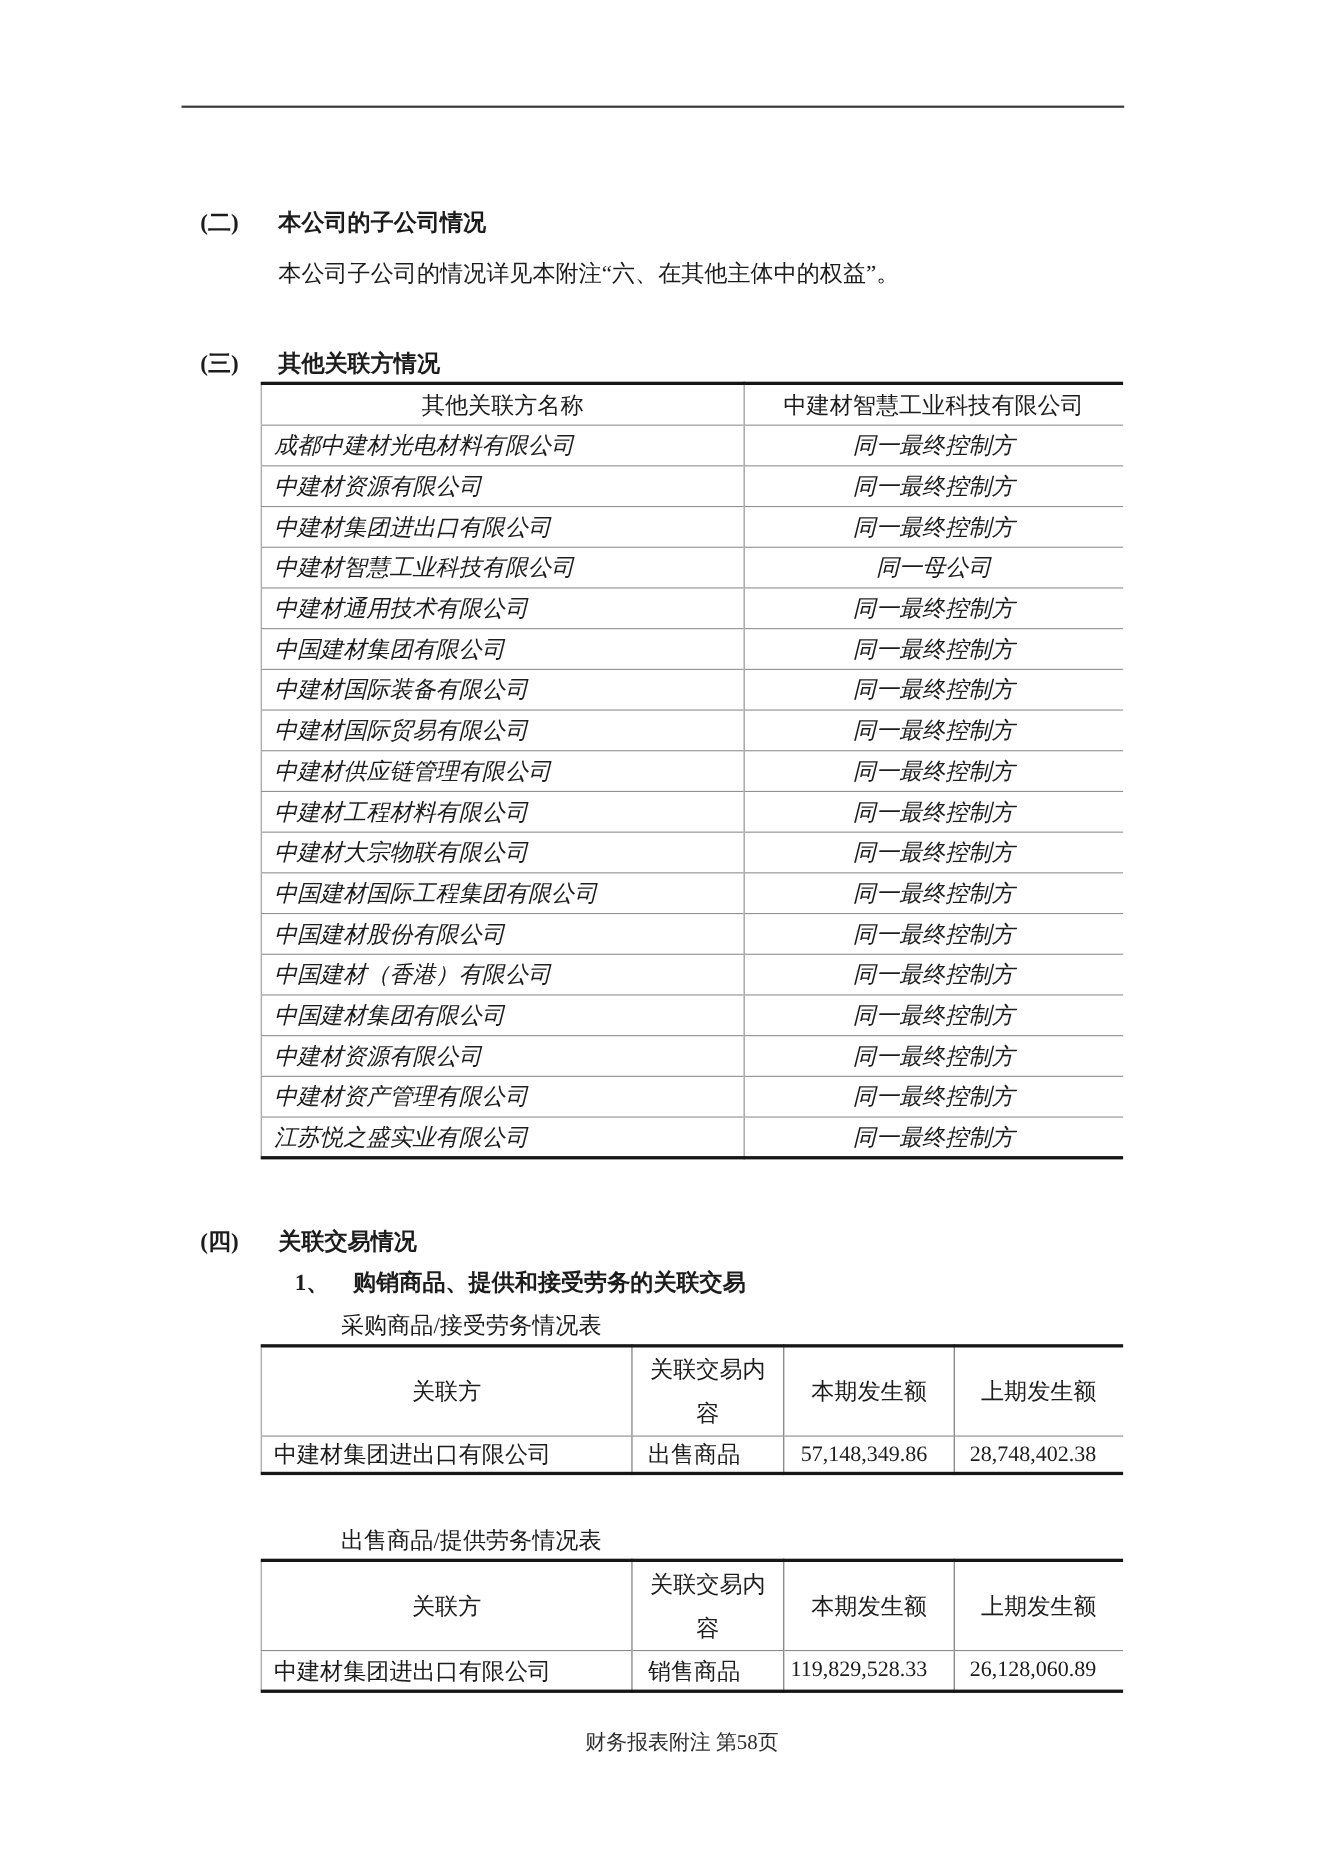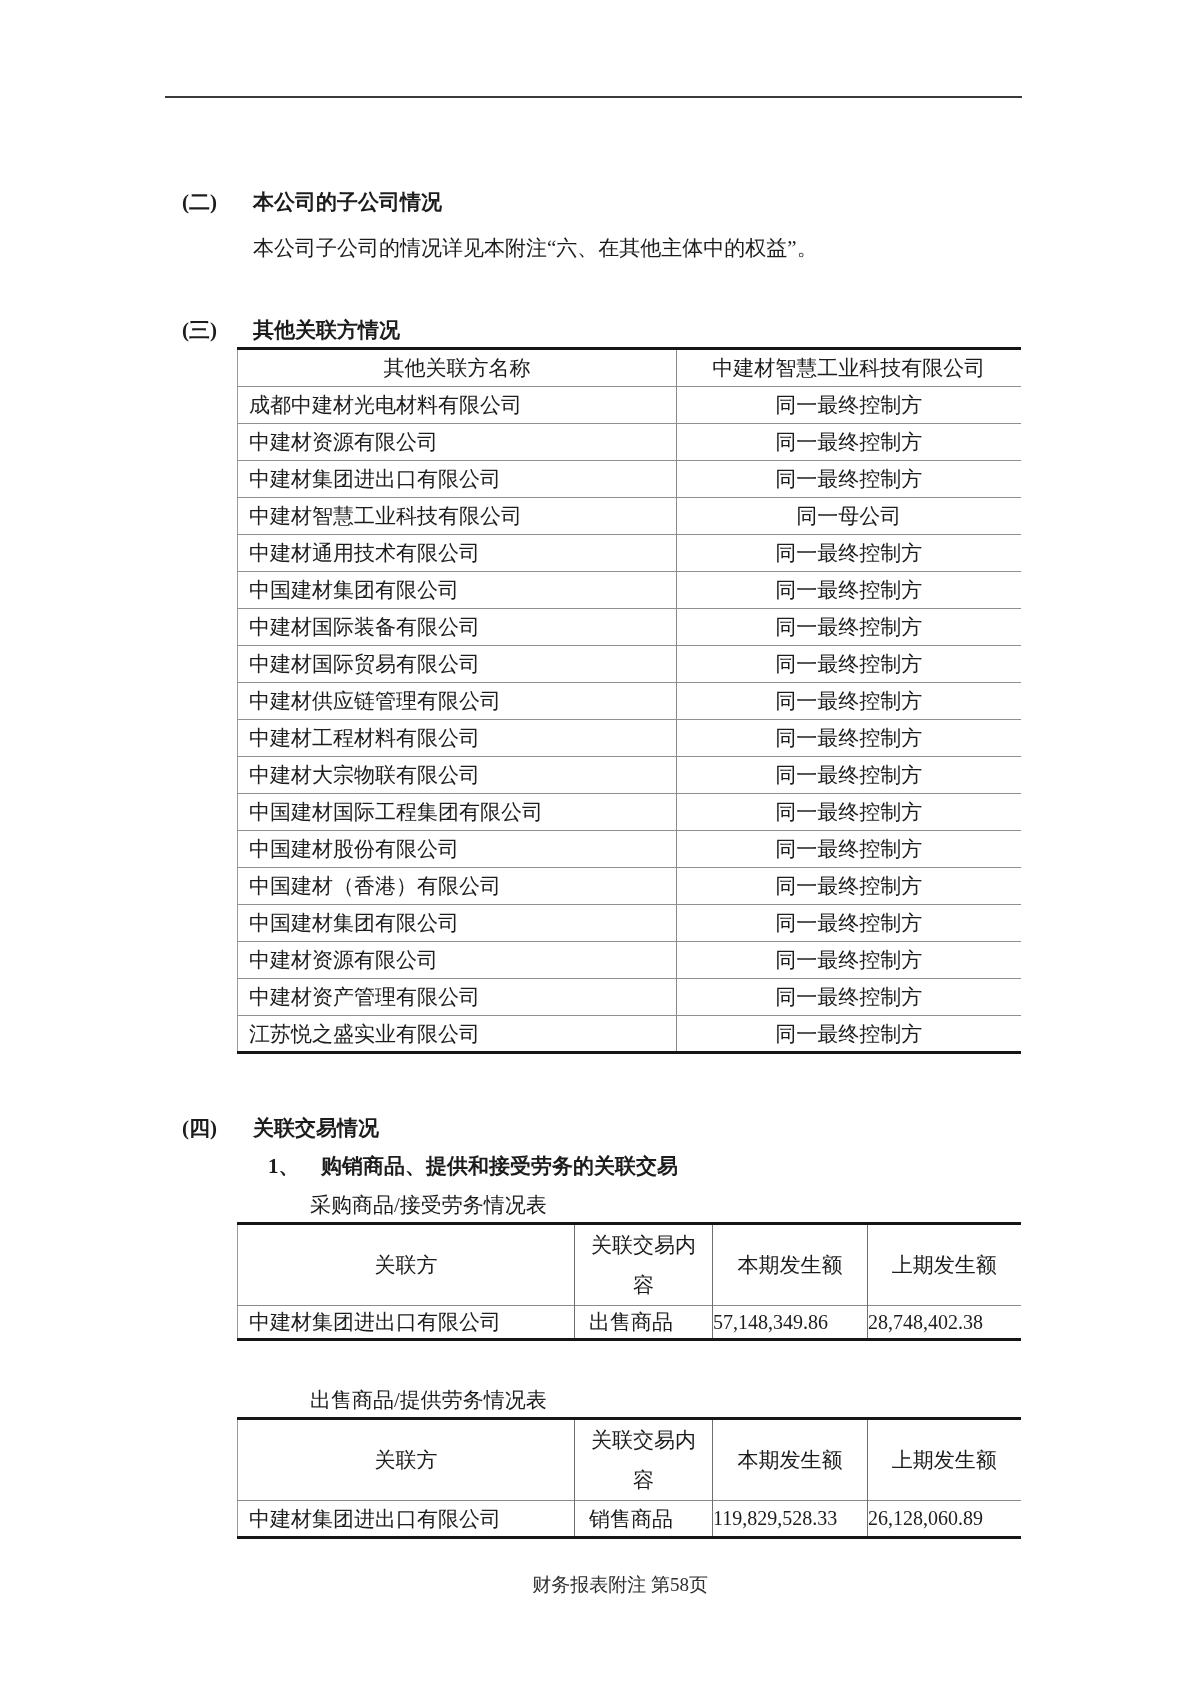--- a/index.html
+++ b/index.html
@@ -35,35 +35,35 @@
     position:absolute;left:237px;width:783px;
     border-top:3px solid #161616;
     border-bottom:3px solid #161616;
     border-left:1px solid #9a9a9a;
     font-size:21px;
   }
   .tbl th{font-weight:normal;text-align:center;vertical-align:middle;padding:0;}
   .tbl td{vertical-align:middle;padding:0;}
   
   .tbl-a thead tr{height:38px;}
-  .tbl-a tbody tr{height:37px;}
+  .tbl-a tbody tr{height:37px;font-style:italic;}
   .tbl-a tbody td{border-top:1px solid #909090;}
   .tbl-a .c2{border-left:1px solid #8a8a8a;}
   .tbl-a td.c1{text-align:left;padding-left:11px;}
   .tbl-a td.c2{text-align:center;}
   
   .tbl-b thead tr{height:72px;}
   .tbl-b tbody tr{height:34px;}
   .tbl-c thead tr{height:73px;}
   .tbl-c tbody tr{height:37px;}
   .tbl-x tbody td{border-top:1px solid #8a8a8a;}
   .tbl-x .cv{border-left:1px solid #6f6f6f;}
   .tbl-x td.party{text-align:left;padding-left:11px;}
   .tbl-x td.content{text-align:left;padding-left:14px;}
-  .tbl-x td.amount{padding-right:12px;font-size:20px;}
+  .tbl-x td.amount{text-align:right;padding-right:24px;font-size:20px;}
   .hdr-wrap{width:116px;margin:0 auto;line-height:40px;text-align:center;}
   .footer{
     position:absolute;left:36px;top:1572px;width:1168px;height:26px;
     line-height:26px;text-align:center;font-size:19px;color:#2e2e2e;white-space:nowrap;
   }
 </style>
 </head>
 <body>
 
 <div class="page">

